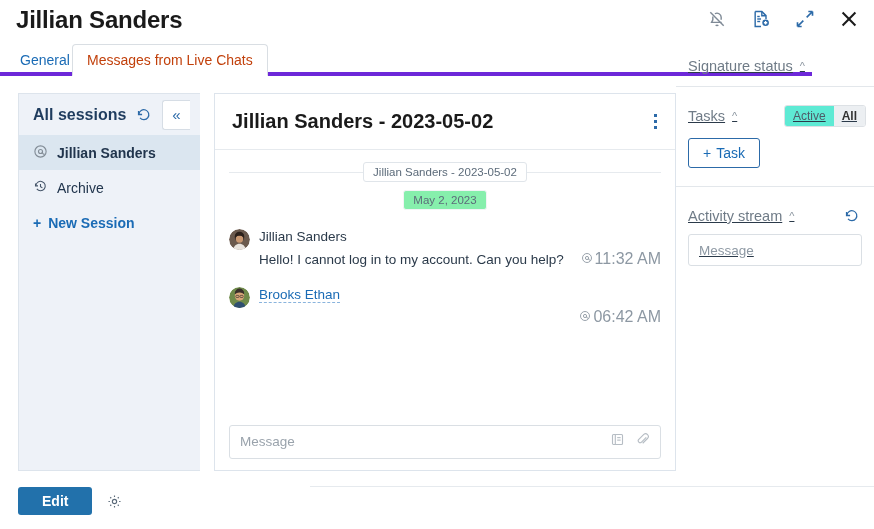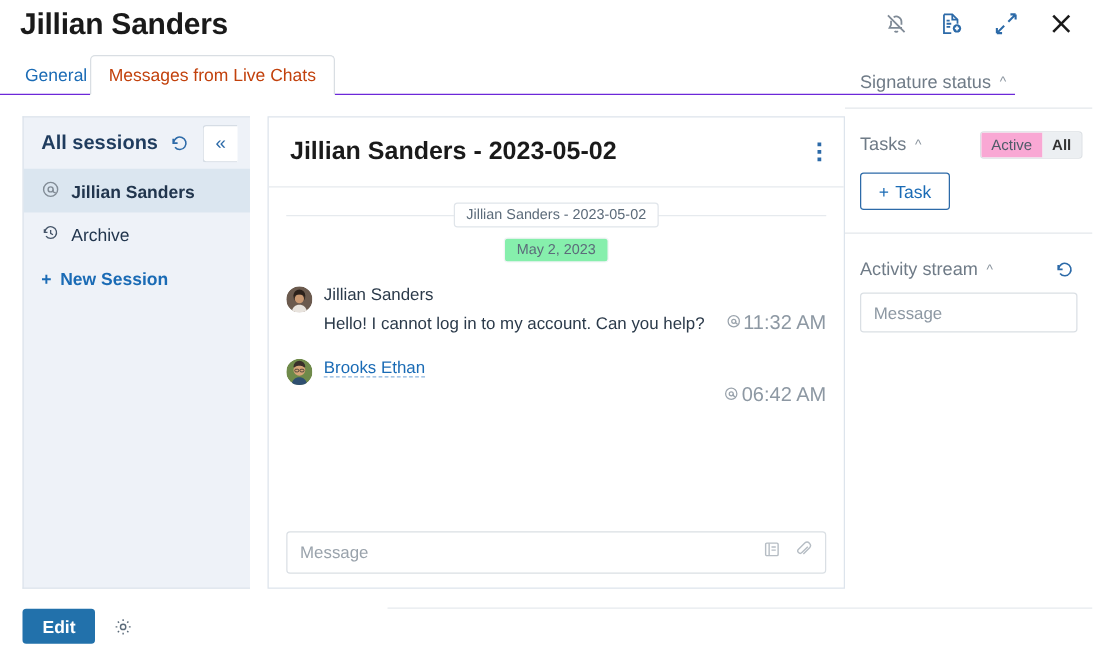--- a/index.html
+++ b/index.html
@@ -20,21 +20,21 @@
   }
   .header-icons {
     position: absolute; right: 14px; top: 8px;
     display: flex; align-items: center; gap: 22px;
   }
   .hicon { width: 22px; height: 22px; display: flex; align-items: center; justify-content: center; cursor: pointer; }
 
   
   .tabstrip {
     position: absolute; left: 0; top: 44px; width: 812px; height: 32px;
-    border-bottom: 1px solid #6d28d9;
+    border-bottom: 4px solid #6d28d9;
   }
   .tab {
     position: absolute; top: 0; height: 32px;
     display: flex; align-items: center; padding: 0 14px;
     font-size: 14px; cursor: pointer; white-space: nowrap;
   }
   .tab-general { left: 6px; color: #1a6bb5; }
   .tab-messages {
     left: 72px; color: #c2410c;
     background: #fff;
@@ -119,33 +119,33 @@
   .chat-footer { position: absolute; left: 0; right: 0; bottom: 0; height: 57px; padding: 0 14px; display: flex; align-items: center; }
   .msg-input {
     position: relative; width: 100%; height: 34px;
     border: 1px solid #dadfe4; border-radius: 3px; background: #fff;
     display: flex; align-items: center; padding: 0 10px;
   }
   .msg-input .ph { font-size: 13.5px; color: #9aa3ac; }
   .msg-input .tools { margin-left: auto; display: flex; align-items: center; gap: 10px; }
 
   
-  .right { position: absolute; left: 676px; top: 50px; width: 198px; height: 470px; }
+  .right { position: absolute; left: 676px; top: 50px; width: 198px; height: 470px; text-decoration: underline; }
   .sec-head { display: flex; align-items: center; padding: 0 0 0 12px; }
   .sec-title { font-size: 14.5px; color: #6f7b87; }
   .caret { margin-left: 7px; color: #8b959f; font-size: 11px; }
   .hr { border-top: 1px solid #e3e7eb; margin-top: 12px; }
 
   .signature { padding-top: 8px; }
   .tasks { padding-top: 18px; }
   .seg {
     margin-left: auto; margin-right: 8px; display: flex;
     border: 1px solid #dde1e5; border-radius: 3px; overflow: hidden;
   }
-  .seg div { font-size: 12px; padding: 3px 8px; color: #4e5b68; cursor: pointer; background: #f9a8d4; }
+  .seg div { font-size: 12px; padding: 3px 8px; color: #4e5b68; cursor: pointer; background: #5eead4; }
   .seg div.sel { background: #eceff2; font-weight: bold; color: #333; }
   .task-btn {
     margin: 11px 0 0 12px; display: inline-flex; align-items: center; gap: 5px;
     height: 30px; padding: 0 14px;
     border: 1px solid #2c6aa8; border-radius: 3px; background: #fff;
     color: #1a6bb5; font-size: 14px; cursor: pointer;
   }
   .activity { padding-top: 20px; }
   .act-refresh { margin-left: auto; margin-right: 14px; cursor: pointer; display: flex; }
   .act-input {
@@ -153,21 +153,21 @@
     border: 1px solid #dadfe4; border-radius: 3px; background: #fff;
     display: flex; align-items: center; padding: 0 10px;
     font-size: 13.5px; color: #8d98a3;
   }
 
   
   .divider-bottom { position: absolute; left: 310px; top: 486px; width: 564px; border-top: 1px solid #e6eaee; }
   .bottom { position: absolute; left: 18px; top: 487px; display: flex; align-items: center; gap: 14px; }
   .edit-btn {
     background: #2271ab; color: #fff; border: none; border-radius: 3px;
-    height: 28px; padding: 0 16px; font-size: 14px; font-weight: bold;
+    height: 28px; padding: 0 24px; font-size: 14px; font-weight: bold;
     font-family: "Liberation Sans", sans-serif; cursor: pointer;
   }
   .gear { cursor: pointer; display: flex; }
 </style>
 </head>
 <body>
 
 <div class="app">
 
   <div class="page-title">Jillian Sanders</div>

